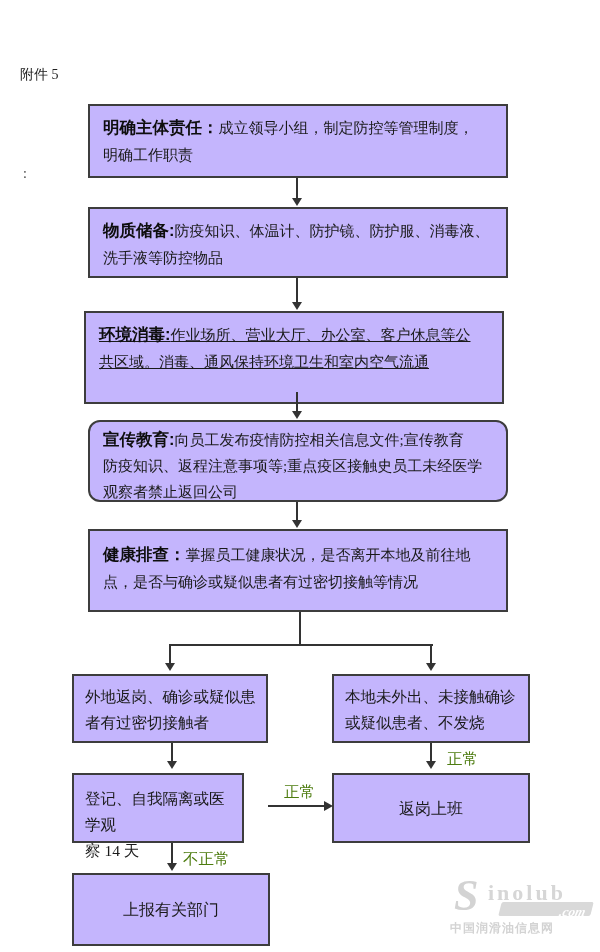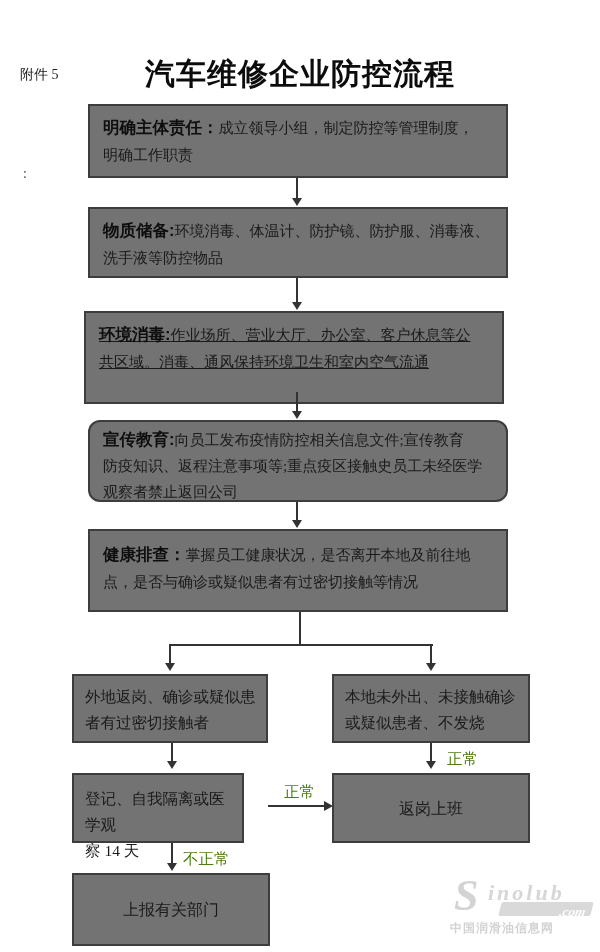--- a/index.html
+++ b/index.html
@@ -12,21 +12,21 @@
   }
   .stray-mark{
     position:absolute;left:23px;top:166px;font-size:14px;color:#444;
   }
   .page-title{
     position:absolute;left:0;right:0;top:54px;text-align:center;
     font-family:"Liberation Sans", sans-serif;font-weight:bold;font-size:30px;
     letter-spacing:1px;color:#0c0c0c;
   }
   .box{
-    position:absolute;border:2px solid #3d3d3d;background:#737373;
+    position:absolute;border:2px solid #3d3d3d;background:#c4b5fd;
     box-sizing:border-box;white-space:pre-wrap;
     font-size:15px;line-height:27px;padding:8px 12px 0 13px;
   }
   .box .lbl{
     font-family:"Liberation Sans", sans-serif;font-weight:bold;
     font-size:16.5px;color:#0e0e0e;
   }
   .box-step1{left:88px;top:104px;width:420px;height:74px;}
   .box-step2{left:88px;top:207px;width:420px;height:71px;}
   .box-step3{left:84px;top:311px;width:420px;height:93px;text-decoration:underline;}
@@ -60,21 +60,21 @@
   .lbl-abnormal{left:183px;top:849px;}
   
   .watermark{position:absolute;left:450px;top:876px;width:150px;height:70px;}
   .wm-s{
     position:absolute;left:4px;top:0px;
     font-family:"Liberation Serif", serif;font-style:italic;font-weight:bold;
     font-size:44px;line-height:40px;color:#d3d3d3;
   }
   .wm-name{
     position:absolute;left:38px;top:4px;
-    font-family:"Liberation Serif", serif;font-style:italic;font-weight:bold;
+    font-family:"Liberation Serif", serif;font-weight:bold;
     font-size:22px;letter-spacing:3px;color:#d6d6d6;
   }
   .wm-bar{
     position:absolute;left:50px;top:26px;width:92px;height:14px;
     background:#d9d9d9;border-radius:2px;transform:skewX(-14deg);
     text-align:right;
   }
   .wm-domain{
     font-family:"Liberation Serif", serif;font-style:italic;font-weight:bold;
     font-size:13px;line-height:14px;color:#ffffff;padding-right:6px;
@@ -84,30 +84,29 @@
     font-family:"Liberation Sans", sans-serif;font-weight:bold;
     font-size:12px;letter-spacing:1px;color:#d3d3d3;
   }
 </style>
 </head>
 <body>
 
 <div class="canvas">
 
   <div class="attachment">附件 5</div>
-  <div class="page-title">汽车维修企业防控流程</div>
   <div class="stray-mark">:</div>
 
   <div class="box box-step1"><span class="lbl">明确主体责任：</span><span>成立领导小组，制定防控等管理制度，
 明确工作职责</span></div>
 
   <div class="vline" style="left:296px;top:178px;height:21px;"></div>
   <div class="ah-down" style="left:292px;top:198px;"></div>
 
-  <div class="box box-step2"><span class="lbl">物质储备:</span><span>环境消毒、体温计、防护镜、防护服、消毒液、
+  <div class="box box-step2"><span class="lbl">物质储备:</span><span>防疫知识、体温计、防护镜、防护服、消毒液、
 洗手液等防控物品</span></div>
 
   <div class="vline" style="left:296px;top:278px;height:25px;"></div>
   <div class="ah-down" style="left:292px;top:302px;"></div>
 
   <div class="box box-step3"><span class="lbl">环境消毒:</span><span>作业场所、营业大厅、办公室、客户休息等公
 共区域。消毒、通风保持环境卫生和室内空气流通</span></div>
 
   <div class="vline" style="left:296px;top:392px;height:20px;"></div>
   <div class="ah-down" style="left:292px;top:411px;"></div>

